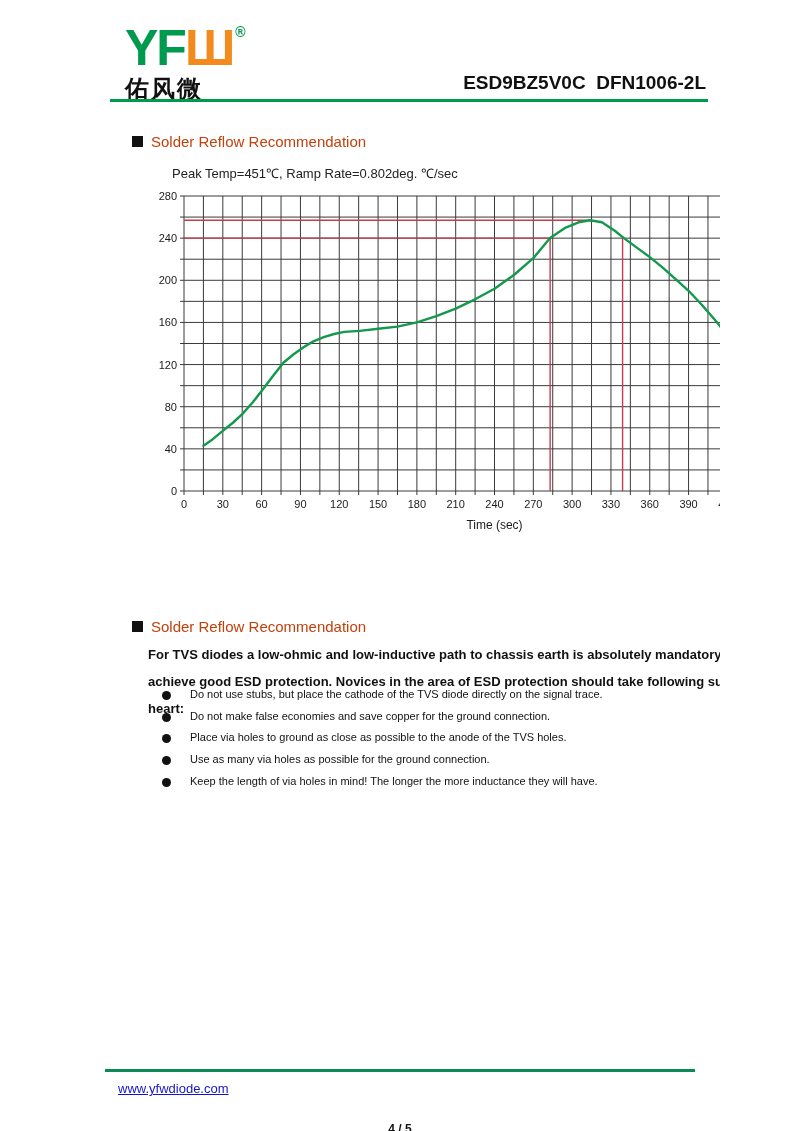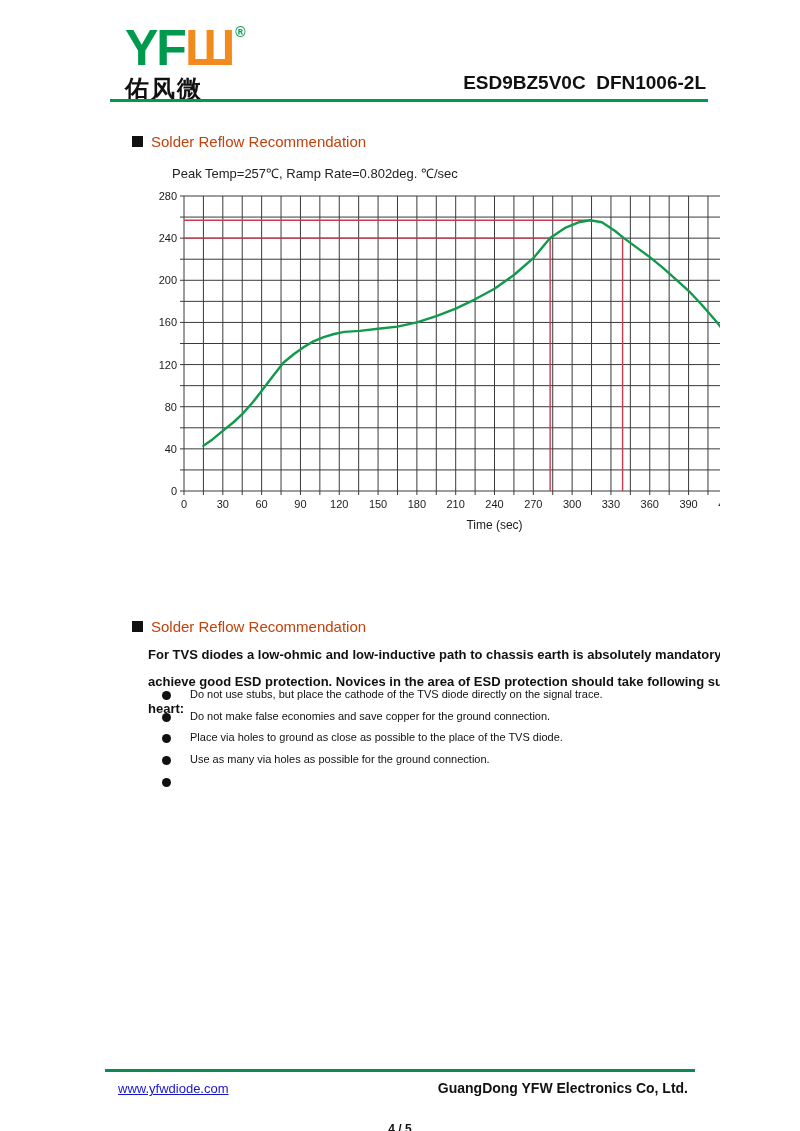--- a/index.html
+++ b/index.html
@@ -51,21 +51,21 @@
       <span class="logo-yf">YF</span><span class="logo-u">Ш</span><span class="logo-reg">®</span>
     </div>
     <div class="logo-cn">佑风微</div>
   </div>
   <div class="part-number">ESD9BZ5V0C  DFN1006-2L</div>
   <div class="header-rule"></div>
 
   <div class="section-heading heading-1">
     <span class="sq"></span><span>Solder Reflow Recommendation</span>
   </div>
-  <div class="chart-subtitle">Peak Temp=257℃, Ramp Rate=0.802deg. ℃/sec</div>
+  <div class="chart-subtitle">Peak Temp=451℃, Ramp Rate=0.802deg. ℃/sec</div>
 
   <div class="chart-wrap">
     <svg id="chart-svg" width="670" height="352" viewBox="0 0 670 352" xmlns="http://www.w3.org/2000/svg">
         <line x1="34" y1="303" x2="655" y2="303" stroke="#3a3a3a" stroke-width="1"></line>
         <line x1="30" y1="303" x2="34" y2="303" stroke="#3a3a3a" stroke-width="1"></line>
         <line x1="34" y1="281.92857142857144" x2="655" y2="281.92857142857144" stroke="#3a3a3a" stroke-width="1"></line>
         <line x1="30" y1="281.92857142857144" x2="34" y2="281.92857142857144" stroke="#3a3a3a" stroke-width="1"></line>
         <line x1="34" y1="260.85714285714283" x2="655" y2="260.85714285714283" stroke="#3a3a3a" stroke-width="1"></line>
         <line x1="30" y1="260.85714285714283" x2="34" y2="260.85714285714283" stroke="#3a3a3a" stroke-width="1"></line>
         <line x1="34" y1="239.78571428571428" x2="655" y2="239.78571428571428" stroke="#3a3a3a" stroke-width="1"></line>
@@ -200,29 +200,29 @@
       <li>
         <span class="dot"></span>
         <span>Do not use stubs, but place the cathode of the TVS diode directly on the signal trace.</span>
       </li>
       <li>
         <span class="dot"></span>
         <span>Do not make false economies and save copper for the ground connection.</span>
       </li>
       <li>
         <span class="dot"></span>
-        <span>Place via holes to ground as close as possible to the place of the TVS diode.</span>
+        <span>Place via holes to ground as close as possible to the anode of the TVS holes.</span>
       </li>
       <li>
         <span class="dot"></span>
         <span>Use as many via holes as possible for the ground connection.</span>
       </li>
       <li>
         <span class="dot"></span>
+        <span>Keep the length of via holes in mind! The longer the more inductance they will have.</span>
       </li>
     </ul>
 
   <div class="footer-rule"></div>
   <a class="footer-link" href="#">www.yfwdiode.com</a>
   <div class="footer-page">4 / 5</div>
-  <div class="footer-company">GuangDong YFW Electronics Co, Ltd.</div>
 
 </div>
 
 </body></html>

